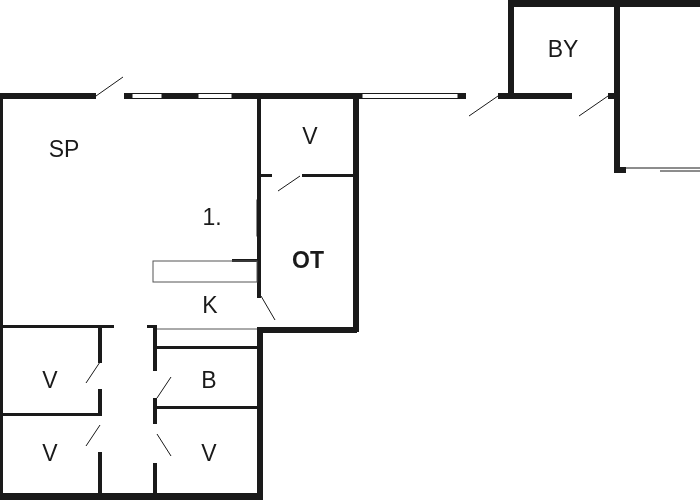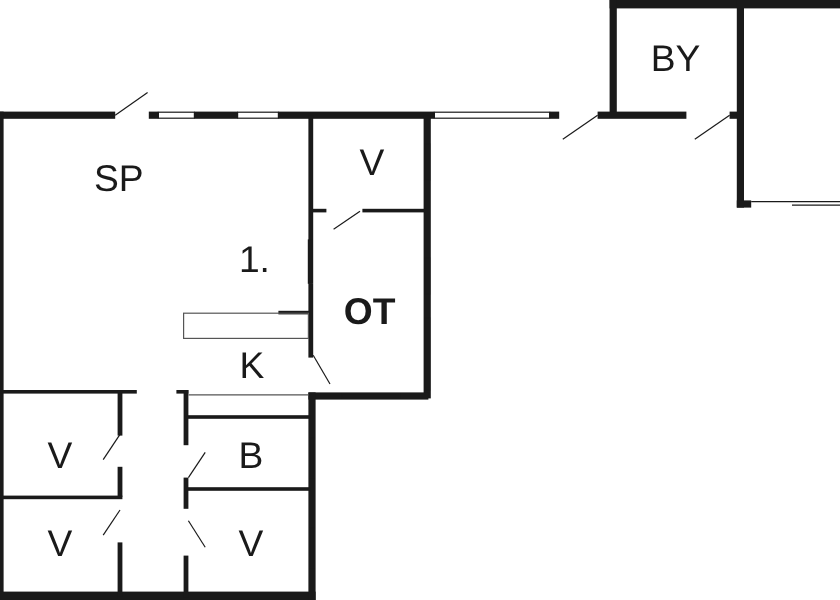--- a/index.html
+++ b/index.html
@@ -1,18 +1,18 @@
 <!DOCTYPE html>
 <html><head>
 <meta charset="utf-8">
 <style>
   html, body { margin: 0; padding: 0; background: #ffffff; }
   body { width: 700px; height: 500px; overflow: hidden; position: relative; font-family: "Liberation Sans", sans-serif; }
   svg { position: absolute; left: 0; top: 0; }
-  .lbl { position: absolute; font-family: "Liberation Sans", sans-serif; font-size: 31px; color: #1a1a1a; transform: translate(-50%, -50%); white-space: nowrap; }
+  .lbl { position: absolute; font-family: "Liberation Sans", sans-serif; font-size: 23px; color: #1a1a1a; transform: translate(-50%, -50%); white-space: nowrap; }
 </style>
 </head>
 <body>
 
 <svg width="700" height="500" viewBox="0 0 700 500">
   <g fill="#1a1a1a">
 
     <rect x="0" y="93" width="96" height="6"></rect>
     <rect x="124" y="93" width="8" height="6"></rect>
     <rect x="162" y="93" width="36" height="6"></rect>
@@ -83,21 +83,21 @@
     <line x1="261" y1="296" x2="275" y2="320"></line>
     <line x1="498" y1="96" x2="469" y2="116"></line>
     <line x1="608" y1="96" x2="579" y2="116"></line>
     <line x1="100" y1="362" x2="86" y2="383"></line>
     <line x1="100" y1="425" x2="86" y2="446"></line>
     <line x1="157" y1="398" x2="171" y2="377"></line>
     <line x1="157" y1="434" x2="171" y2="456"></line>
   </g>
 </svg>
 
-<div class="lbl" style="left:64px;top:149px;margin-left:35px;">SP</div>
+<div class="lbl" style="left:64px;top:149px;">SP</div>
 <div class="lbl" style="left:310px;top:136px;">V</div>
 <div class="lbl" style="left:212px;top:217px;">1.</div>
 <div class="lbl" style="left:308px;top:260px;font-weight:bold;">OT</div>
 <div class="lbl" style="left:210px;top:305px;">K</div>
 <div class="lbl" style="left:563px;top:49px;">BY</div>
 <div class="lbl" style="left:50px;top:380px;">V</div>
 <div class="lbl" style="left:50px;top:453px;">V</div>
 <div class="lbl" style="left:209px;top:380px;">B</div>
 <div class="lbl" style="left:209px;top:453px;">V</div>
 

